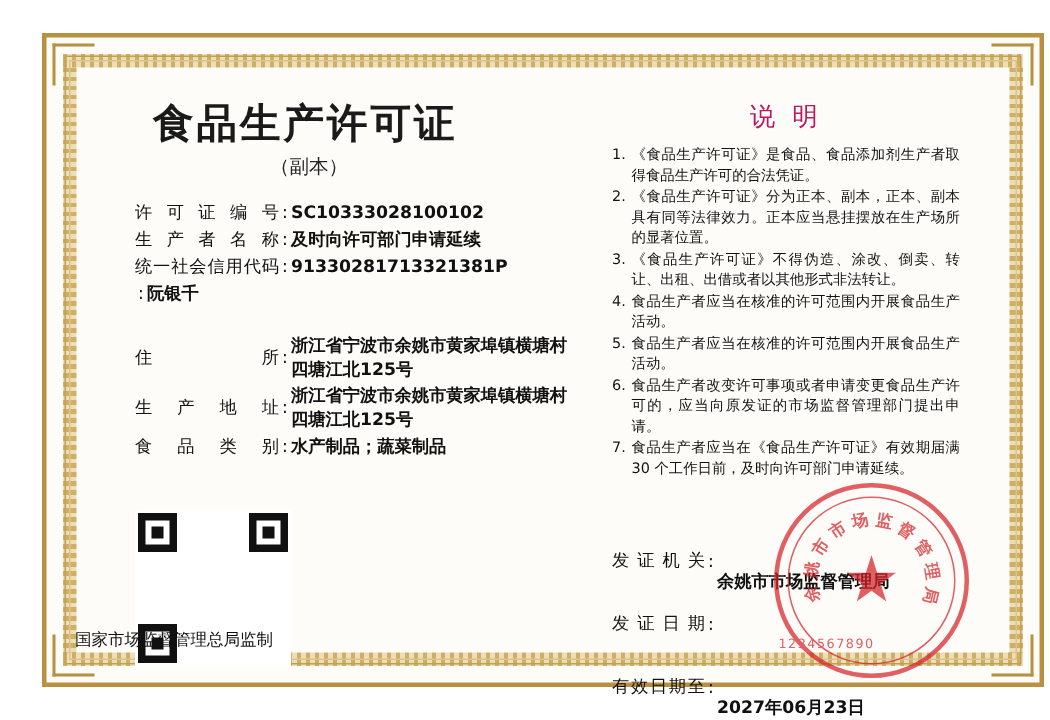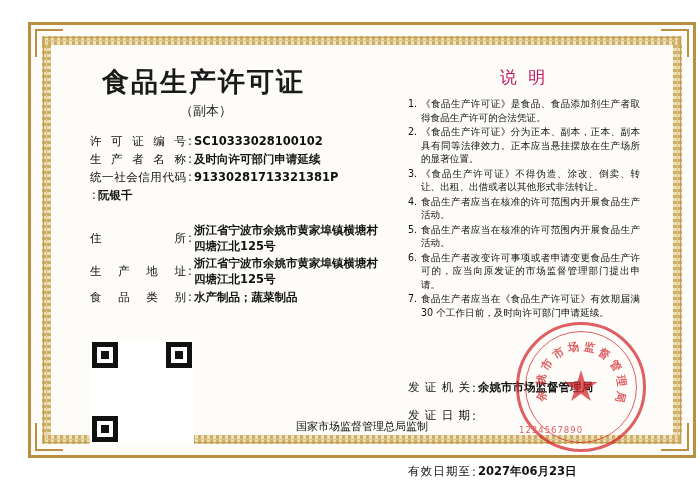--- a/index.html
+++ b/index.html
@@ -190,21 +190,21 @@
 
   
   .issuer {
     position: absolute;
     left: 358px;
     top: 308px;
     width: 236px;
   }
   .issuer-row {
     display: flex;
-    align-items: flex-end;
+    align-items: center;
     font-size: 11.5px;
     color: #111;
     margin-bottom: 13px;
   }
   .i-label {
     flex: 0 0 62px;
     text-align: justify;
     text-align-last: justify;
     white-space: nowrap;
   }
@@ -258,21 +258,21 @@
     font-size: 8.5px;
     letter-spacing: 1px;
   }
 
   
   .footer {
     position: absolute;
     left: 0;
     right: 0;
     bottom: 2px;
-    text-align: center;
+    text-align: left;
     font-size: 11px;
     color: #111;
     font-family: "DejaVu Serif", "Liberation Serif", serif;
   }
 </style>
 </head>
 <body>
 
 <div class="cert">
   <div class="border-outer"></div>

